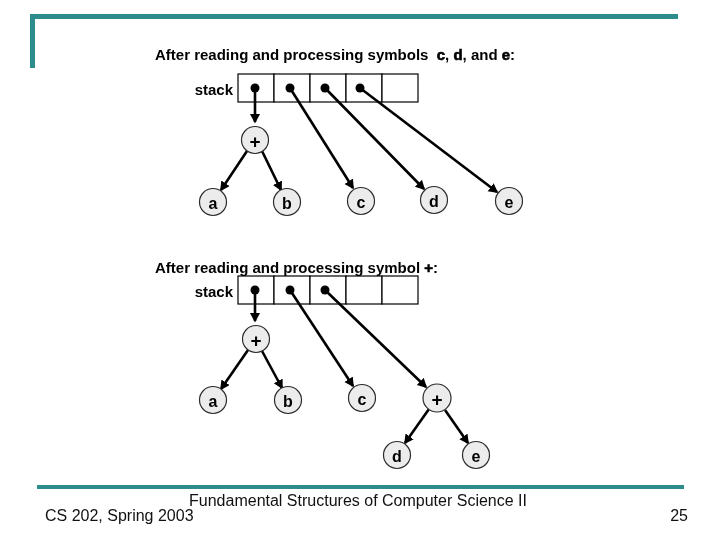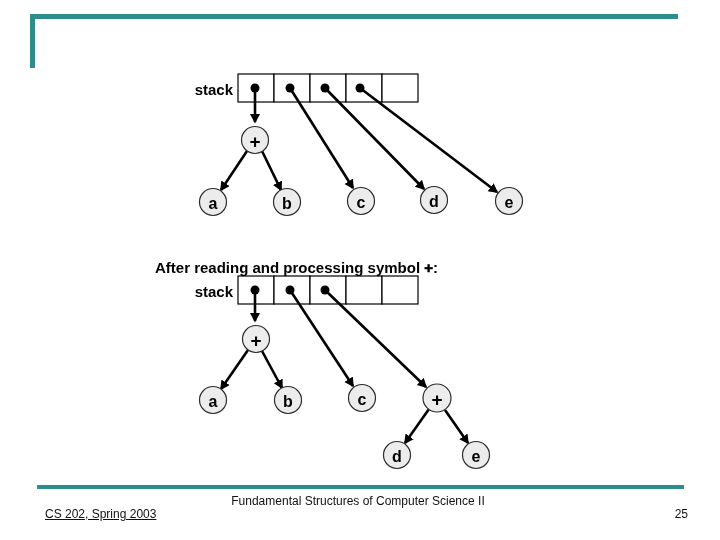--- a/index.html
+++ b/index.html
@@ -20,33 +20,34 @@
   svg.diagram { position:absolute; left:0; top:0; }
   svg text { font-family:"Liberation Sans", sans-serif; font-weight:700; fill:#000; }
   .stack-label { font-size:15px; }
   .node-label  { font-size:16px; }
   .plus-label  { font-size:19px; }
   .cell   { fill:#ffffff; stroke:#000; stroke-width:1.2; }
   .dot    { fill:#000; }
   .ptr    { stroke:#000; stroke-width:2.6; }
   .node   { fill:#ECECEC; stroke:#2b2b2b; stroke-width:1.2; }
 
-  .footer-text { position:absolute; font-size:12px; color:#111; }
-  #footer-left   { left:45px;  top:507px;text-decoration:underline; }
+  .footer-text { position:absolute; font-size:16px; color:#111; }
+  #footer-left   { left:45px;  top:507px; }
   #footer-center { left:178px; top:494px; width:360px; text-align:center; line-height:14px; }
   #footer-right  { left:650px; top:507px; width:38px; text-align:right; }
 </style>
 </head>
 <body>
 
 <div class="slide">
 
   <div class="accent" id="top-h"></div>
   <div class="accent" id="top-v"></div>
 
+  <div class="title" id="title1"><span>After reading and processing symbols&nbsp; </span><span class="sym">c</span><span>, </span><span class="sym">d</span><span>, and </span><span class="sym">e</span><span>:</span></div>
 
   <div class="title" id="title2"><span>After reading and processing symbol </span><span class="sym">+</span><span>:</span></div>
 
   <svg class="diagram" width="720" height="540" viewBox="0 0 720 540">
     <defs>
       <marker id="arw" markerUnits="userSpaceOnUse" markerWidth="12" markerHeight="12" refX="8" refY="5" orient="auto">
         <path d="M0,0 L9.5,5 L0,10 Z" fill="#000"></path>
       </marker>
     </defs>
 

